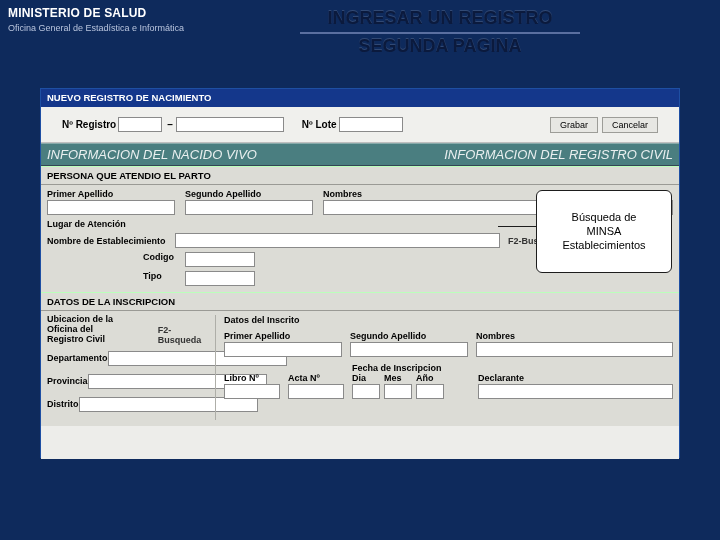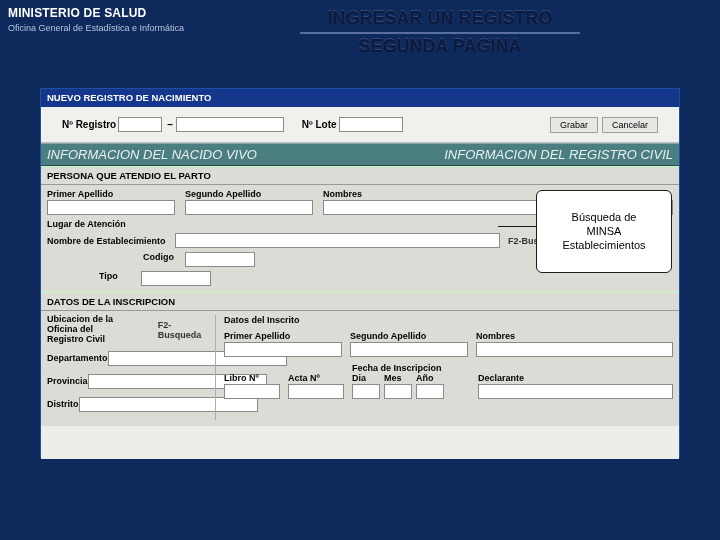--- a/index.html
+++ b/index.html
@@ -111,31 +111,31 @@
         <div class="estab-row">
           <span class="inline-lbl" style="width:120px">Nombre de Establecimiento</span>
           <input class="fi" style="flex: 1 1 0%; height: 15px; background: rgb(255, 255, 255); border: 1px solid rgb(138, 138, 138);">
           <span class="f2">F2-Busqueda</span>
           <span style="width:100px"></span>
         </div>
         <div class="small-row" style="margin-left:96px">
           <span class="inline-lbl" style="width:40px">Codigo</span>
           <input class="fi" style="width: 70px;">
         </div>
-        <div class="small-row" style="margin-left:52px">
+        <div class="small-row" style="margin-left:96px">
           <span class="inline-lbl" style="width:40px">Tipo</span>
           <input class="fi" style="width: 70px;">
         </div>
       </div>
 
       <div class="section-bar">DATOS DE LA INSCRIPCION</div>
       <div class="insc-wrap">
 
         <div class="insc-left">
-          <div style="display:flex;gap:12px;align-items:center;margin-bottom:6px">
+          <div style="display:flex;gap:12px;align-items:flex-end;margin-bottom:6px">
             <div style="line-height:1.1">
               <div>Ubicacion de la Oficina del</div>
               <div>Registro Civil</div>
             </div>
             <span class="f2" style="margin-top:1px">F2-Busqueda</span>
           </div>
           <div class="r">
             <span style="width:64px">Departamento</span>
             <input class="fi" style="">
           </div>

